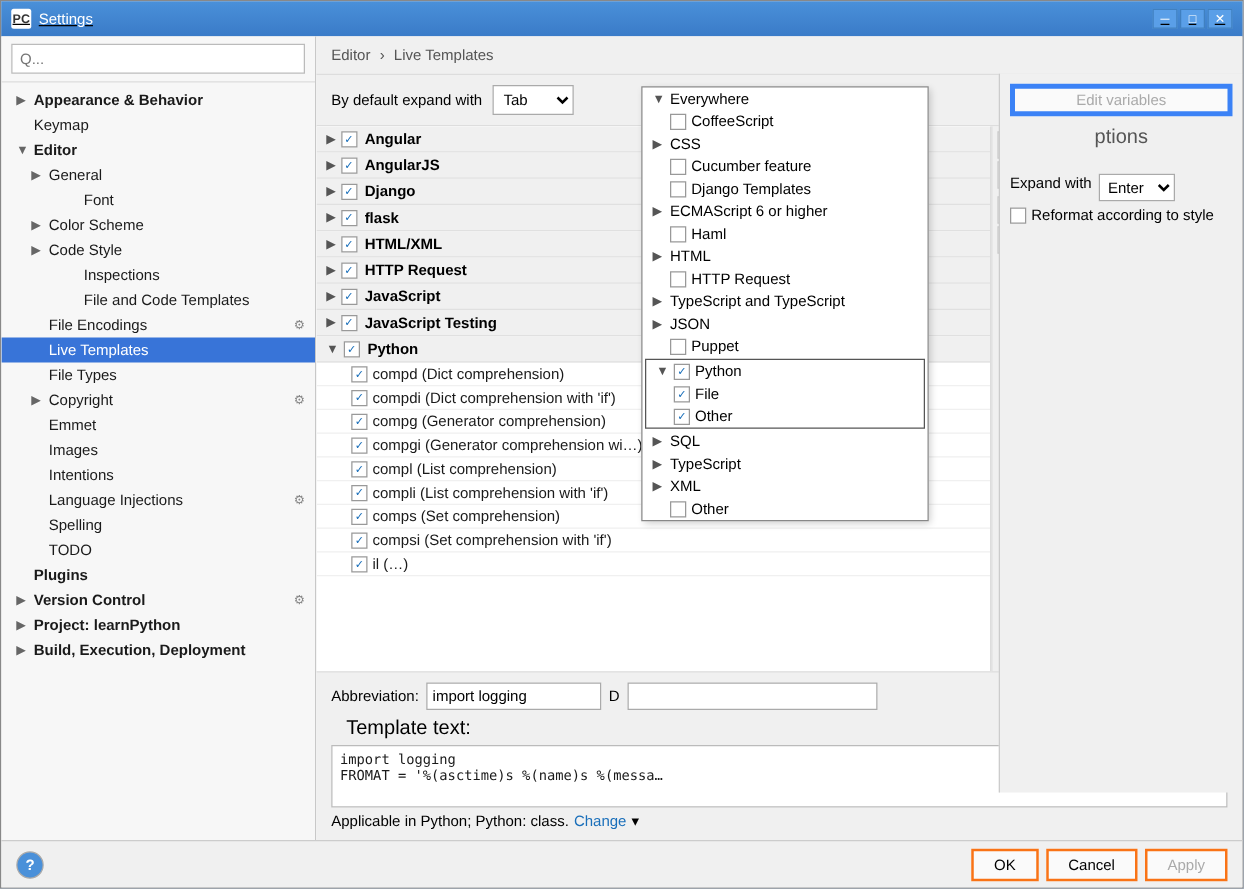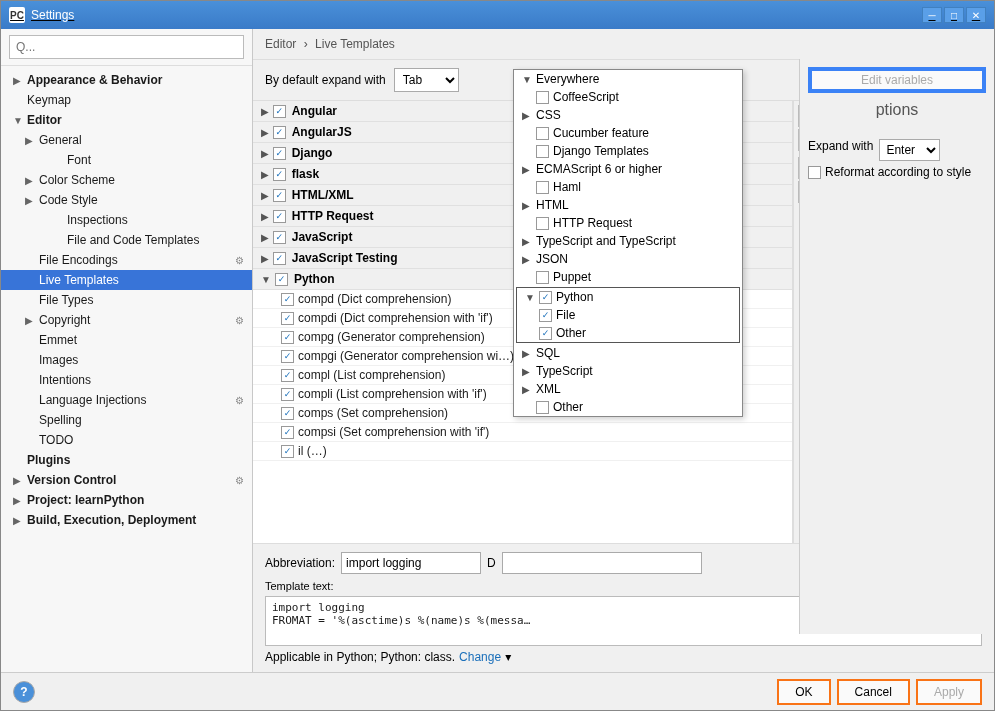--- a/index.html
+++ b/index.html
@@ -58,21 +58,21 @@
     .template-item .item-label { font-size: 12px; color: #1a1a1a; }
 
     .right-buttons { width: 30px; background: #f0f0f0; border-left: 1px solid #ddd; display: flex; flex-direction: column; align-items: center; padding: 4px 2px; gap: 2px; }
     .icon-btn { width: 22px; height: 22px; border: 1px solid #bbb; background: #fafafa; display: flex; align-items: center; justify-content: center; cursor: pointer; font-size: 12px; }
 
     .bottom-panel { border-top: 1px solid #ddd; background: #f0f0f0; padding: 8px 12px; }
     .abbrev-row { display: flex; align-items: center; gap: 6px; margin-bottom: 6px; }
     .abbrev-label { font-size: 12px; }
     .abbrev-input { height: 22px; border: 1px solid #aaa; padding: 0 4px; font-size: 12px; width: 140px; background: white; }
     .desc-label { font-size: 12px; }
-    .template-text-label { font-size: 11px; margin-bottom: 4px; font-weight: normal; }
+    .template-text-label { font-size: 16px; margin-bottom: 4px; font-weight: normal; margin-left: 12px; }
     .template-text-box { background: white; border: 1px solid #bbb; padding: 4px 6px; font-family: monospace; font-size: 11px; min-height: 50px; color: #1a1a1a; }
     .applicable-row { display: flex; align-items: center; gap: 4px; margin-top: 4px; font-size: 12px; }
     .applicable-link { color: #1a6fba; cursor: pointer; text-decoration: none; }
 
     .right-settings { width: 200px; border-left: 1px solid #ddd; background: #f0f0f0; padding: 8px; }
     .edit-vars-btn { width: 100%; height: 26px; border: 4px solid #3b82f6; background: #fafafa; font-size: 12px; cursor: pointer; margin-bottom: 8px; color: #aaa; }
     .options-section { }
     .options-label { font-size: 16px; color: #555; margin-bottom: 20px; text-align: center; }
     .expand-row { display: flex; gap: 6px; margin-bottom: 4px; font-size: 12px; }
     .expand-select { height: 22px; border: 1px solid #aaa; padding: 0 2px; font-size: 12px; background: white; }

